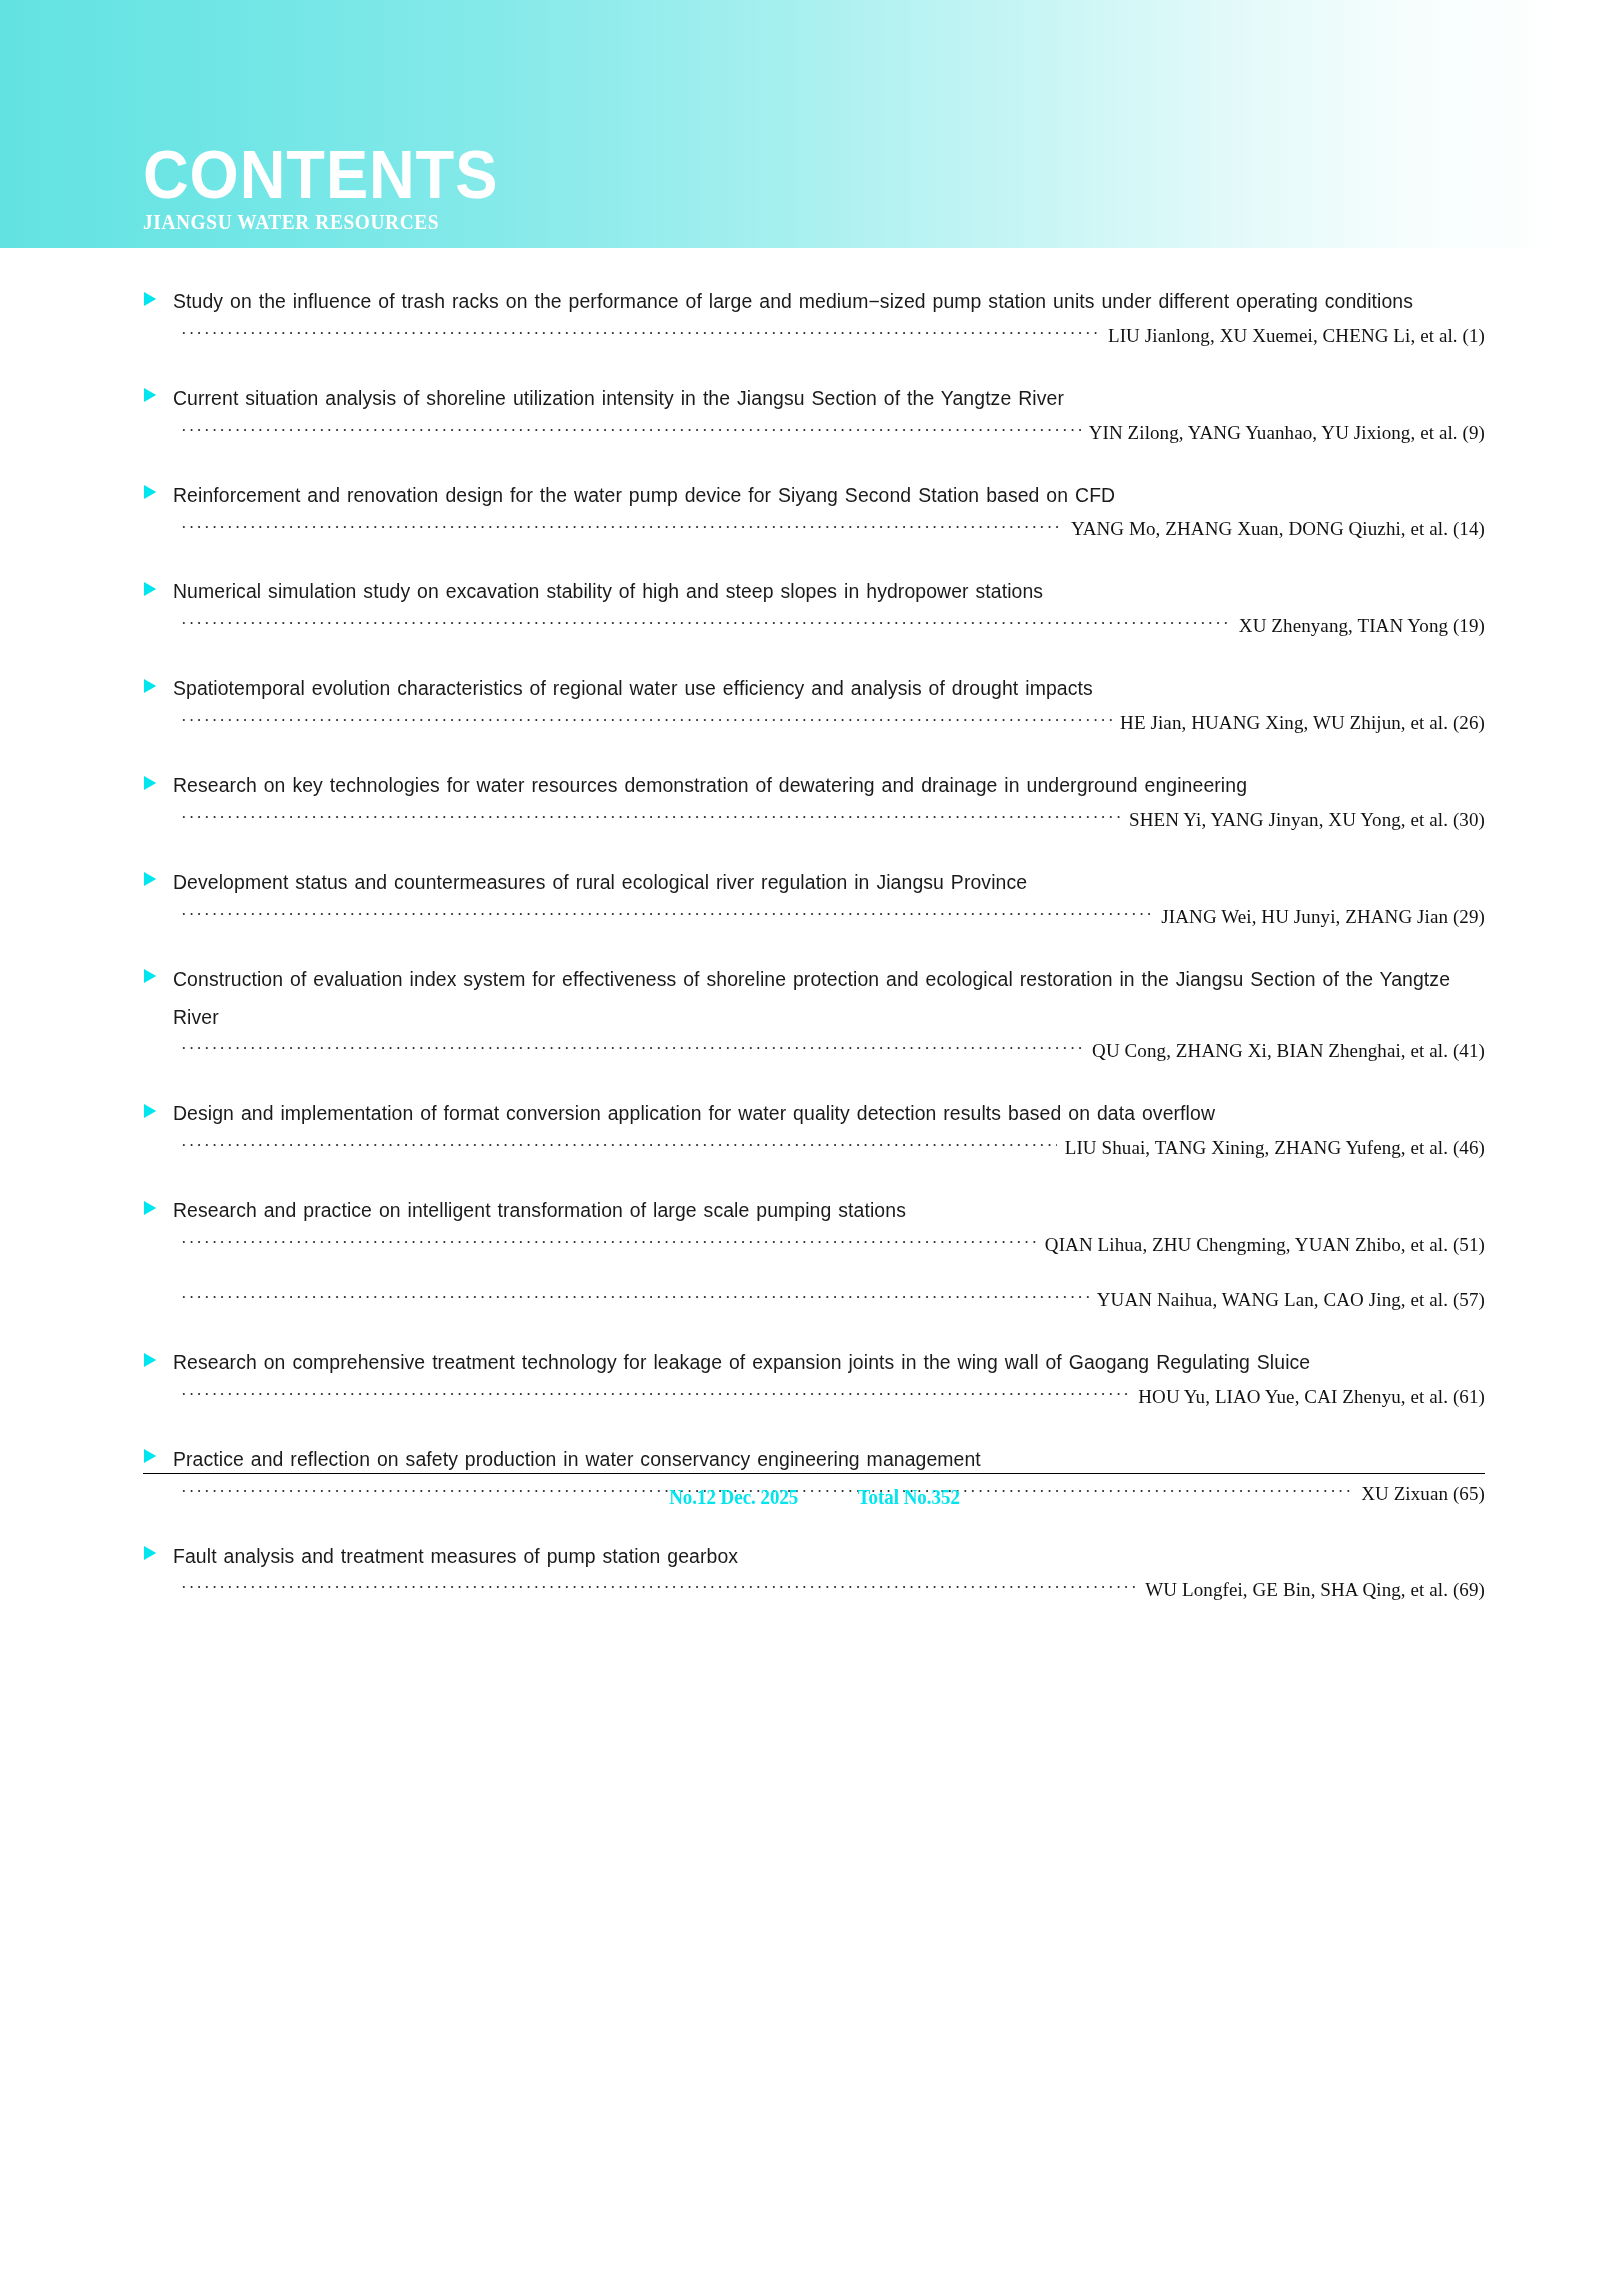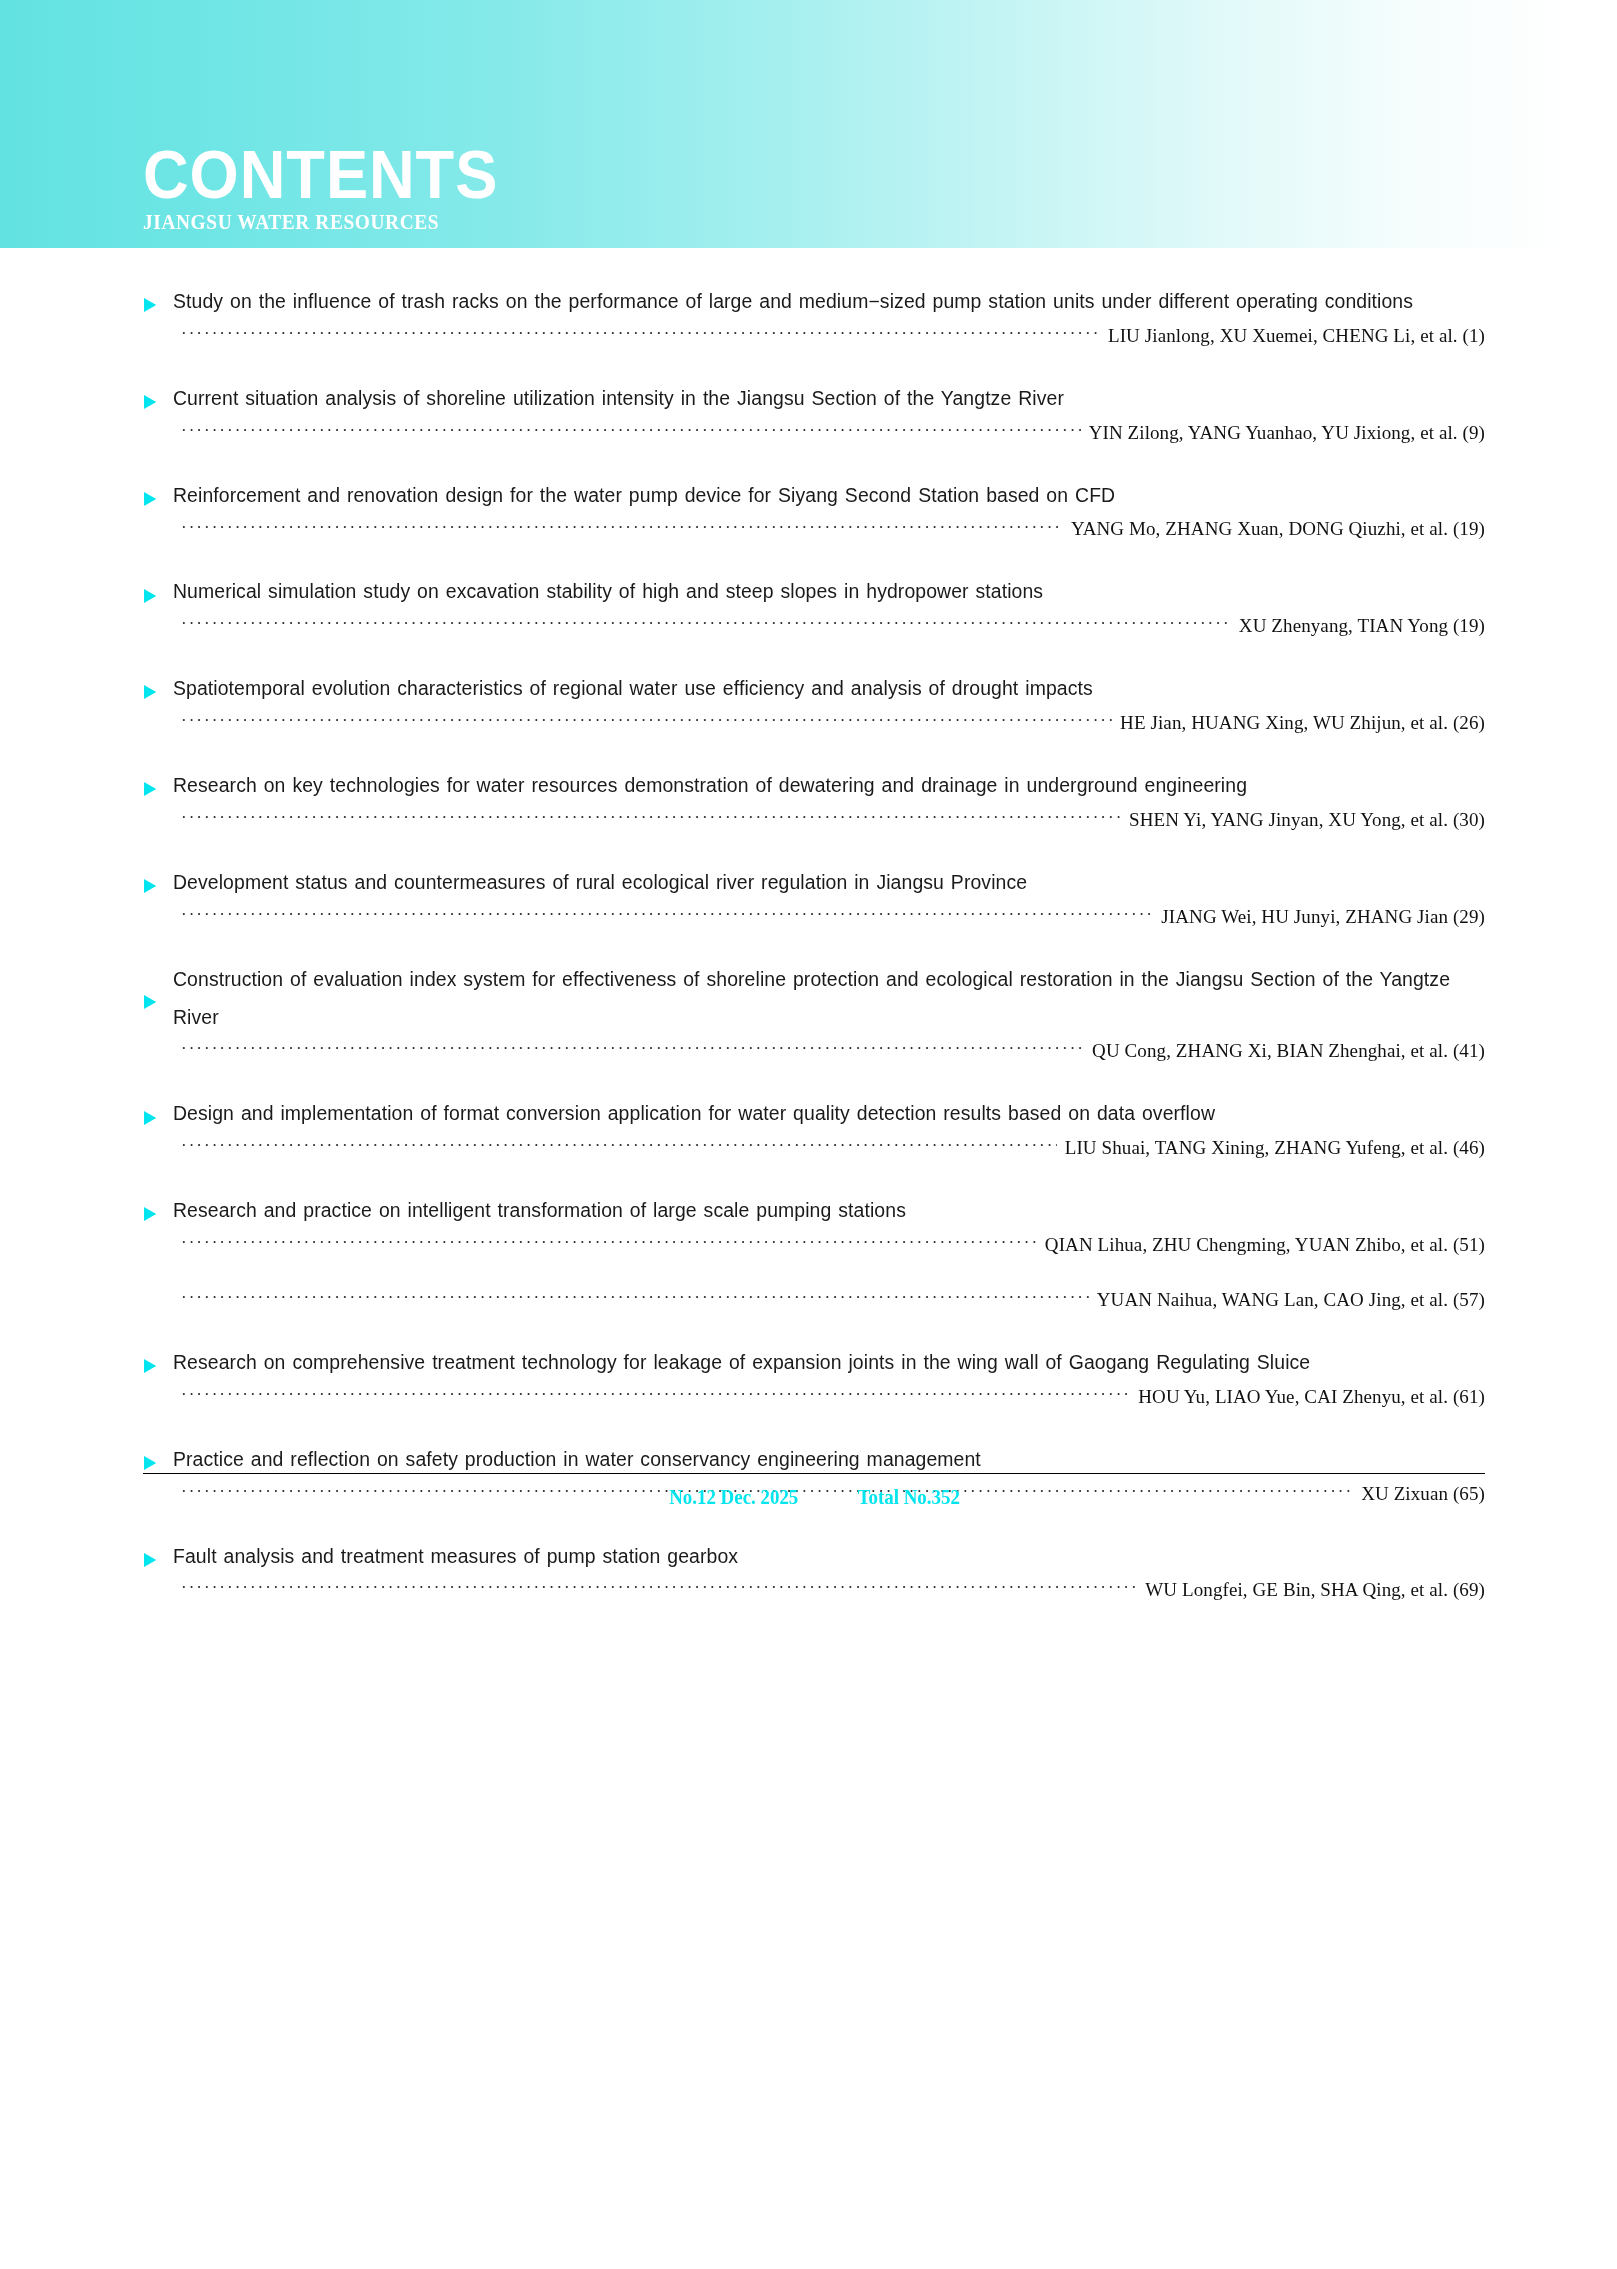--- a/index.html
+++ b/index.html
@@ -76,21 +76,21 @@
   }
 
   .entry {
     position: relative;
     margin: 0 0 32px 0;
   }
   .entry:last-of-type { margin-bottom: 12px; }
 
   .entry-title-row {
     display: flex;
-    align-items: center;
+    align-items: flex-start;
   }
   .bullet {
     flex: 0 0 auto;
     width: 17px;
     margin-top: 8.6px;
     margin-right: 13.3px;
   }
   .bullet svg { display: block; }
 
   .entry-title {
@@ -210,21 +210,21 @@
         <div class="entry-title-row">
           <span class="bullet">
             <svg width="14.3" height="16" viewBox="0 0 15 17">
               <polygon points="1,1 14,8.5 1,16" fill="#00e5ee"></polygon>
             </svg>
           </span>
           <span class="entry-title">Reinforcement and renovation design for the water pump device for Siyang Second Station based on CFD</span>
         </div>
         <div class="entry-authors-row">
           <span class="leader">·····································································································································································································································</span>
-          <span class="authors">YANG Mo, ZHANG Xuan, DONG Qiuzhi, et al. (19)</span>
+          <span class="authors">YANG Mo, ZHANG Xuan, DONG Qiuzhi, et al. (14)</span>
         </div>
       </div>
       <div class="entry">
         <div class="entry-title-row">
           <span class="bullet">
             <svg width="14.3" height="16" viewBox="0 0 15 17">
               <polygon points="1,1 14,8.5 1,16" fill="#00e5ee"></polygon>
             </svg>
           </span>
           <span class="entry-title">Numerical simulation study on excavation stability of high and steep slopes in hydropower stations</span>

